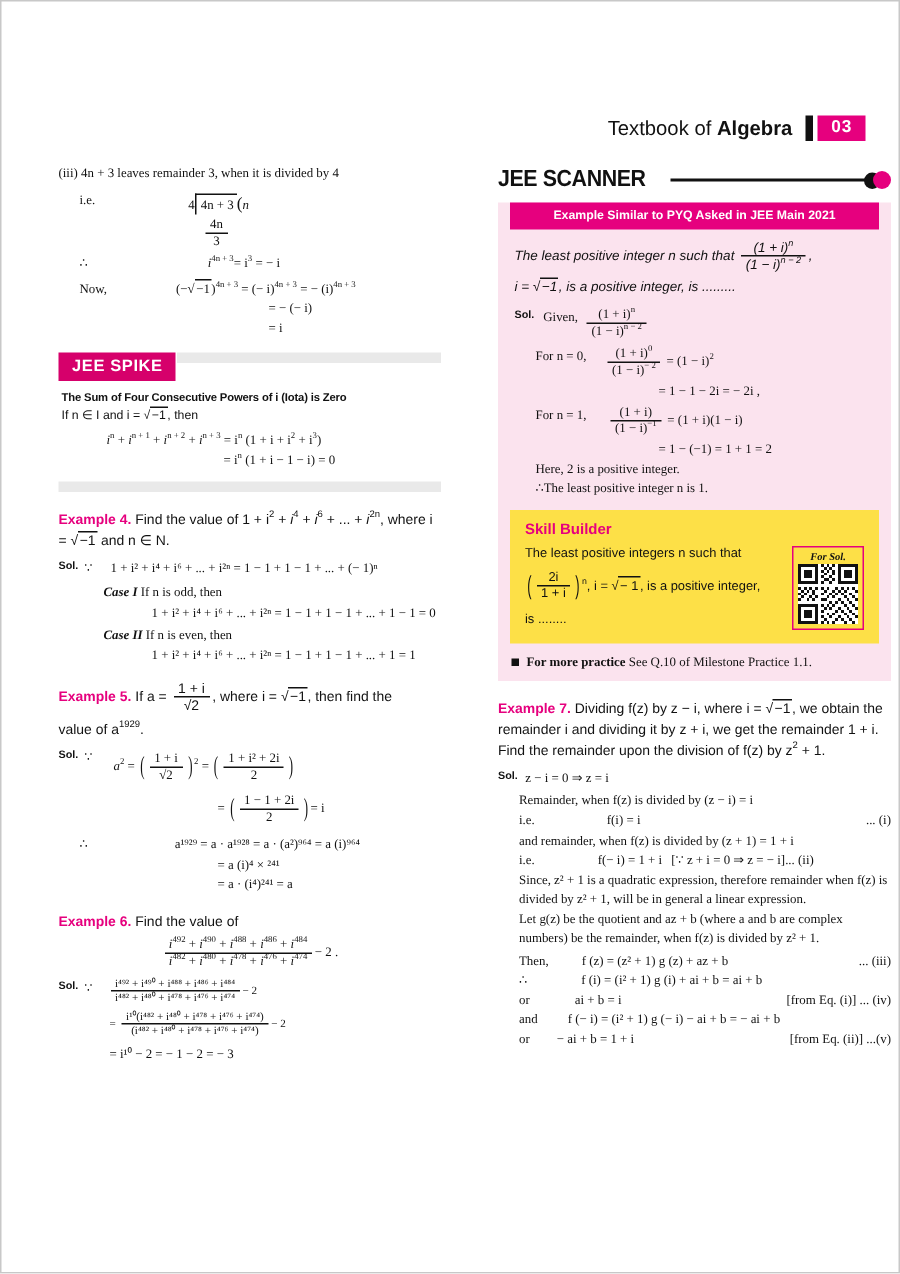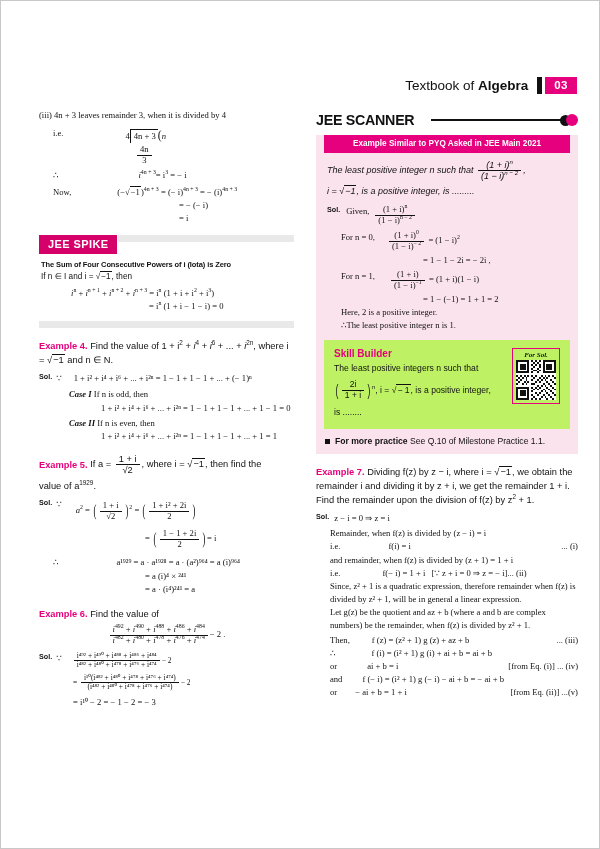--- a/index.html
+++ b/index.html
@@ -16,21 +16,21 @@
   .header-title{font-size:13.5px;color:#111;letter-spacing:0px;}
   .header-title b{font-weight:bold;}
   .header-bar{width:5px;height:17px;background:#111;margin-left:9px;}
   .header-page{
     background:#e6007e;color:#fff;font-weight:bold;font-size:11.5px;
     padding:2px 9px 3px 9px;margin-left:3px;letter-spacing:.5px;
   }
   
   .col{position:absolute;top:108px;width:255px;}
   .col-left{left:38px;}
-  .col-right{left:315px;width:262px;}
+  .col-right{left:331px;width:262px;}
   
   .t{font-family:"Liberation Serif",serif;font-size:8.6px;color:#111;line-height:1.52;}
   .ts{font-family:"Liberation Sans",sans-serif;font-size:9.1px;color:#111;line-height:1.5;}
   .ital{font-style:italic;}
   .ctr{text-align:center;}
   sup{font-size:.68em;vertical-align:super;line-height:0;}
   .row{display:flex;}
   .ind1{margin-left:14px;}
   .ind2{margin-left:30px;}
   .ind3{margin-left:46px;}
@@ -82,34 +82,34 @@
   .scanner-box{background:#fbe3ee;padding:0 0 8px 0;margin-top:4px;}
   .scan-ribbon{
     background:#e6007e;color:#fff;font-family:"Liberation Sans",sans-serif;
     font-weight:bold;font-size:8.2px;text-align:center;padding:4px 2px 5px 2px;
     margin:0 8px;
   }
   .scan-inner{padding:7px 11px 0 11px;}
   .scan-q{font-family:"Liberation Sans",sans-serif;font-style:italic;font-size:9px;
     line-height:1.75;color:#111;}
   
-  .skill{background:#bef264;margin:8px 8px 0 8px;padding:8px 10px 9px 10px;
-         display:flex;gap:8px;}
+  .skill{background:#fde047;margin:8px 8px 0 8px;padding:8px 10px 9px 10px;
+         display:flex;gap:8px;align-items:flex-end;}
   .skill-main{flex:1;}
   .skill-title{color:#e6007e;font-family:"Liberation Sans",sans-serif;
     font-weight:bold;font-size:10px;margin-bottom:3px;}
   .skill-txt{font-family:"Liberation Sans",sans-serif;font-size:8.6px;
     line-height:1.6;color:#111;}
   .qr-wrap{flex:0 0 auto;border:1.2px solid #e6007e;padding:2px 3px 3px 3px;
     text-align:center;height:fit-content;}
   .qr-cap{font-family:"Liberation Serif",serif;font-style:italic;font-weight:bold;
     font-size:7px;color:#111;margin-bottom:1px;}
   .qr{width:40px;height:40px;display:block;}
   .practice{display:flex;align-items:flex-start;gap:5px;margin:7px 9px 0 9px;
-    font-family:Liberation Sans, sans-serif;font-size:8.6px;color:#111;}
+    font-family:Liberation Serif, serif;font-size:8.6px;color:#111;}
   .sq{width:5px;height:5px;background:#111;margin-top:3px;flex:0 0 auto;}
   .practice b{font-weight:bold;}
 </style>
 </head>
 <body>
 
 <div class="page">
 
   <div class="header">
     <div class="header-title"><span>Textbook of </span><b>Algebra</b></div>

